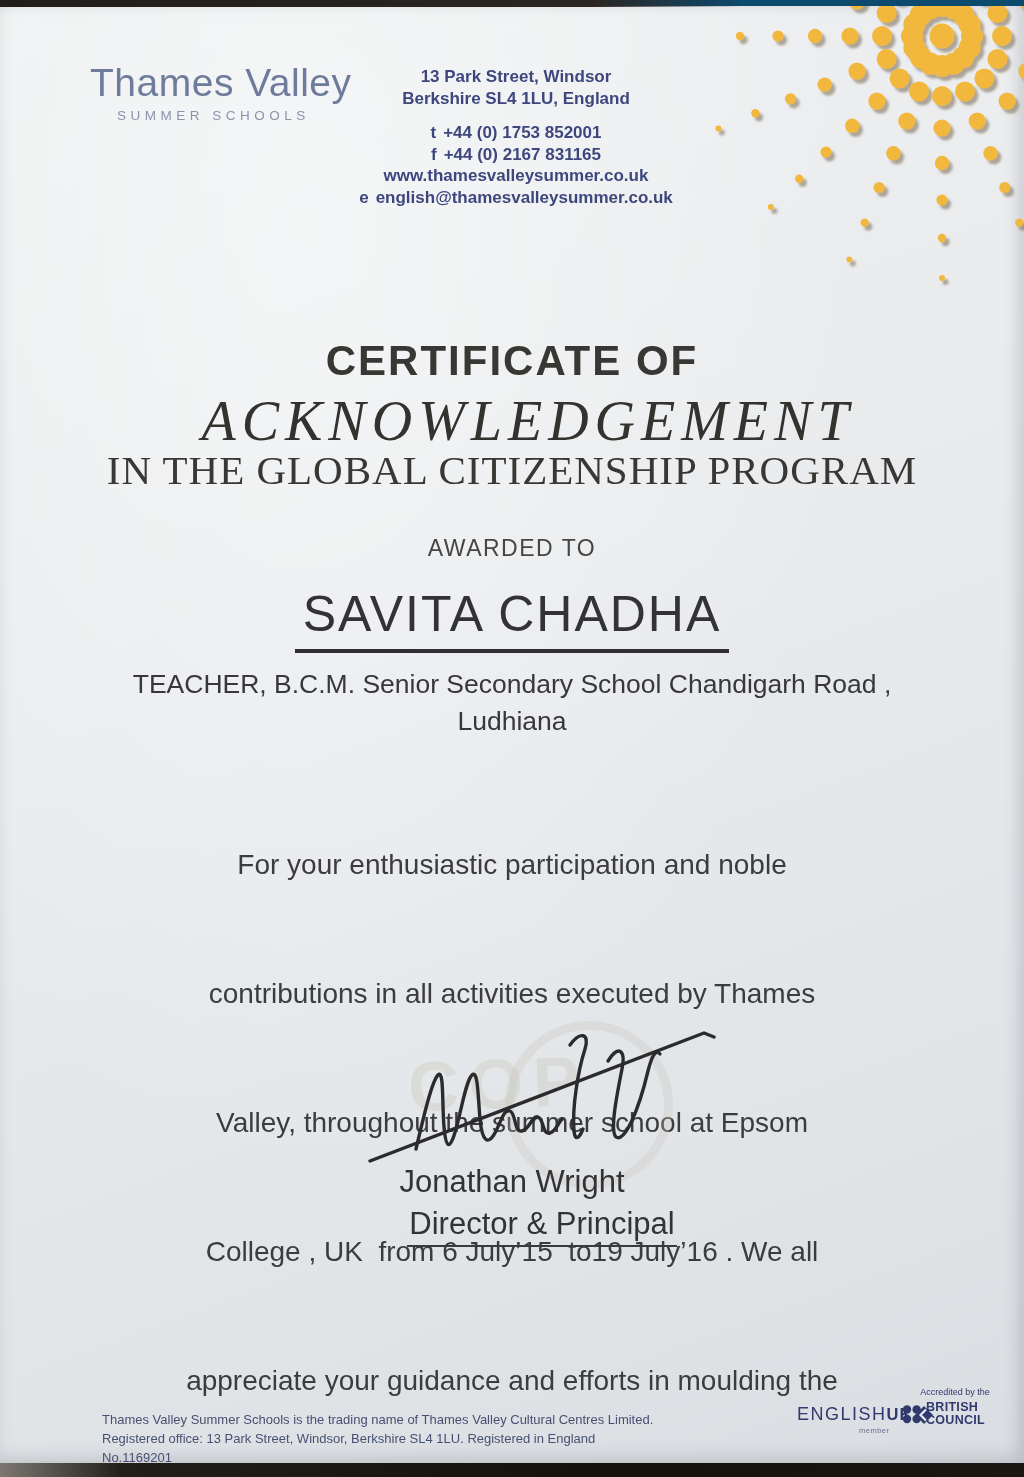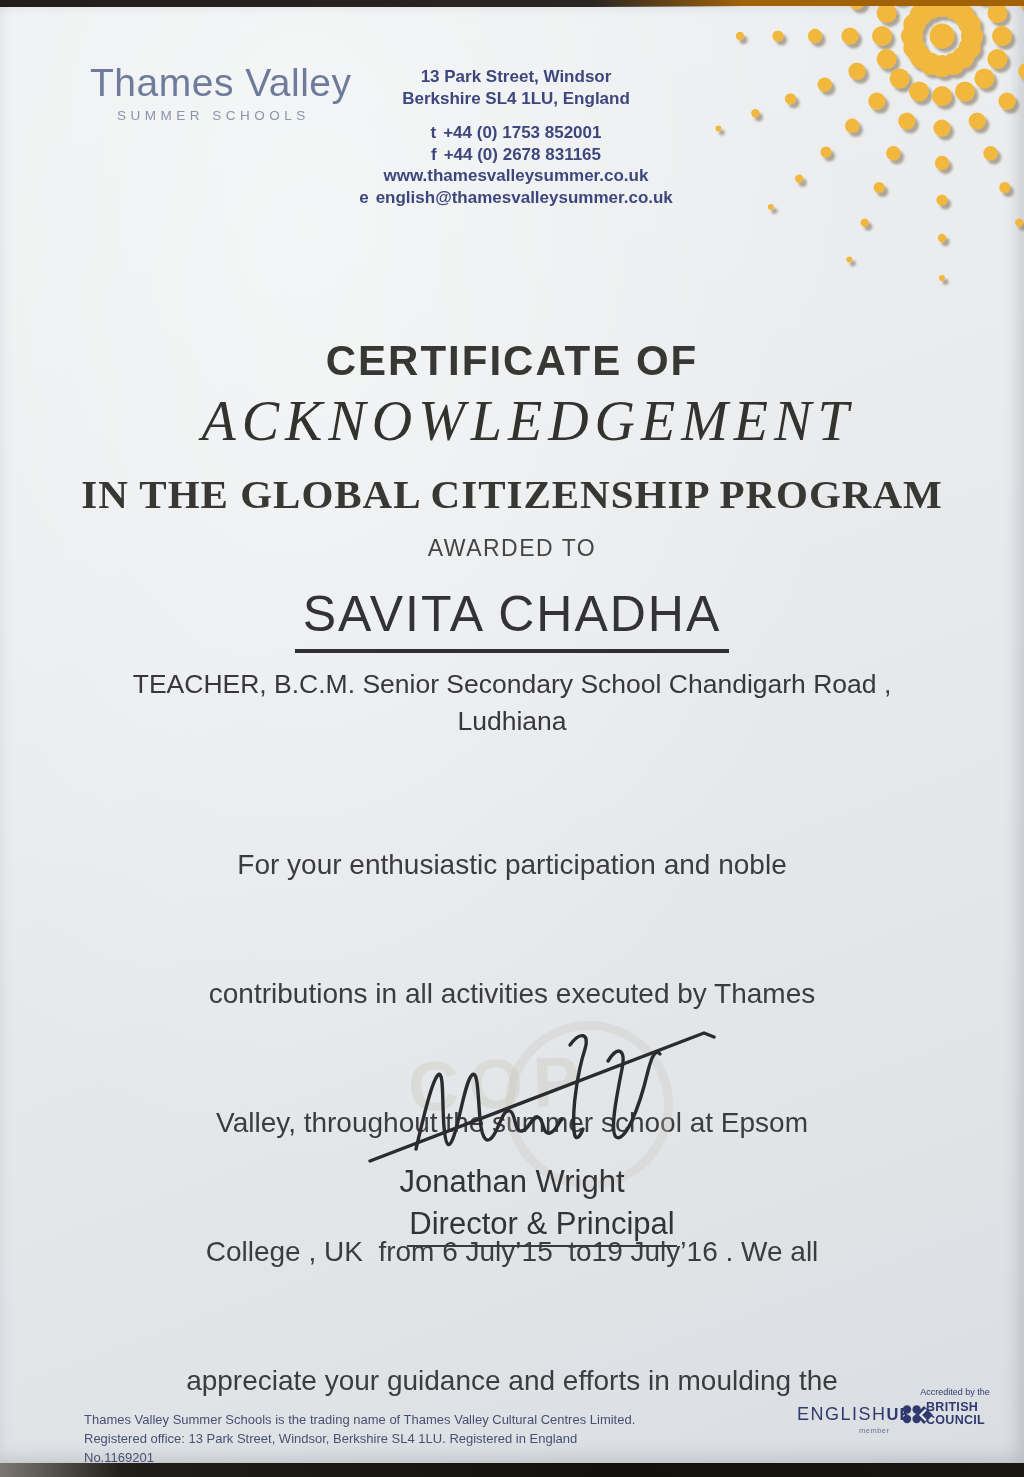--- a/index.html
+++ b/index.html
@@ -1,18 +1,18 @@
 <!DOCTYPE html>
 <html><head>
 <meta charset="utf-8">
 <style>
   html,body{margin:0;padding:0;background:#3a3531;}
   .page{
     position:relative;width:1024px;height:1477px;margin:0 auto;
-    background:#a16207;overflow:hidden;
+    background:#0c4a6e;overflow:hidden;
     font-family:"Liberation Sans",sans-serif;
   }
   .paper{
     position:absolute;left:0;right:0;top:6px;bottom:14px;
     background:
       radial-gradient(ellipse at 30% 15%, rgba(255,255,255,.45) 0%, rgba(255,255,255,0) 55%),
       linear-gradient(160deg,#eef0f1 0%,#e9ebed 40%,#e2e5e8 75%,#dadde1 100%);
     box-shadow:inset -8px 0 14px rgba(40,40,60,.10), inset 0 -10px 16px rgba(40,40,60,.08);
   }
   .photo-edge-top{position:absolute;top:0;left:0;width:742px;height:7px;background:linear-gradient(to right,#221d1a,#2b2623 80%,rgba(43,38,35,0));}
@@ -26,21 +26,21 @@
     color:#3e477d;font-size:17px;font-weight:600;line-height:21.5px;}
   .address-gap{height:13px;}
   .addr-label{font-weight:700;margin-right:7px;}
 
   .sun-svg{position:absolute;top:0;right:0;}
 
   
   .center-line{position:absolute;left:0;width:100%;text-align:center;color:#393733;}
   .t-cert{top:331px;font-family:Liberation Sans, sans-serif;font-size:42px;font-weight:600;letter-spacing:2px;}
   .t-ack{top:383px;font-family:"Liberation Serif",serif;font-style:italic;font-size:56px;font-weight:500;letter-spacing:6px;color:#34322e;padding-left:16px;}
-  .t-prog{top:464px;font-family:"Liberation Serif",serif;font-size:41px;font-weight:700;letter-spacing:1px;}
+  .t-prog{top:440px;font-family:"Liberation Serif",serif;font-size:41px;font-weight:400;letter-spacing:1px;}
   .t-awarded{top:529px;font-size:23px;font-weight:500;letter-spacing:1.5px;color:#454545;}
 
   .t-name{top:579px;font-size:50px;letter-spacing:2px;color:#333336;}
   .t-name span{display:inline-block;border-bottom:4px solid #303033;padding:0 8px 6px 8px;}
   .t-desig1{top:663px;font-size:26.5px;color:#38383a;}
   .t-desig2{top:700px;font-size:26.5px;color:#38383a;}
 
   .body-text{position:absolute;left:0;top:751px;width:100%;text-align:center;
     font-size:28px;color:#3c3c3e;line-height:43px;white-space:pre;}
 
@@ -49,21 +49,21 @@
     color:rgba(203,199,186,.38);letter-spacing:10px;transform:rotate(-2deg);}
   .seal-ring{position:absolute;left:505px;top:1015px;width:150px;height:150px;border-radius:50%;
     border:9px solid rgba(200,196,184,.30);}
   .sig-svg{position:absolute;left:352px;top:1003px;}
 
   .t-signame{top:1158px;font-size:31px;color:#333335;}
   .t-sigtitle{top:1200px;font-size:31px;color:#333335;margin-left:30px;}
   .t-sigtitle span{display:inline-block;border-bottom:2.5px solid #3a3a3c;padding:0 2px 3px 2px;}
 
   
-  .legal{position:absolute;left:84px;top:1404px;width:560px;font-size:13px;line-height:19px;
+  .legal{position:absolute;left:102px;top:1404px;width:560px;font-size:13px;line-height:19px;
     color:#475072;font-weight:500;text-align:left;}
   .englishuk{position:absolute;left:797px;top:1398px;color:#303a6e;}
   .euk-row{display:flex;align-items:center;}
   .euk-part1{font-size:18px;font-weight:400;letter-spacing:1.5px;}
   .euk-part2{font-size:16.5px;font-weight:700;letter-spacing:1px;}
   .euk-member{font-size:7.5px;color:#6a7193;margin:1px 0 0 62px;letter-spacing:.5px;}
   .euk-diamond{margin-left:2px;}
   .bc-block{position:absolute;right:16px;top:1381px;color:#303a6e;width:106px;}
   .bc-accredited{font-size:9px;font-weight:400;text-align:center;margin-bottom:4px;white-space:nowrap;}
   .bc-row{display:flex;align-items:center;gap:4px;}
@@ -154,21 +154,21 @@
     <div class="logo-block">
       <div class="logo-title">Thames Valley</div>
       <div class="logo-subtitle">SUMMER SCHOOLS</div>
     </div>
 
     <div class="address-block">
       <div>13 Park Street, Windsor</div>
       <div>Berkshire SL4 1LU, England</div>
       <div class="address-gap"></div>
       <div><span class="addr-label">t</span><span>+44 (0) 1753 852001</span></div>
-      <div><span class="addr-label">f</span><span>+44 (0) 2678 831165</span></div>
+      <div><span class="addr-label">f</span><span>+44 (0) 2167 831165</span></div>
       <div>www.thamesvalleysummer.co.uk</div>
       <div><span class="addr-label">e</span><span>english@thamesvalleysummer.co.uk</span></div>
     </div>
 
     <div class="center-line t-cert">CERTIFICATE OF</div>
     <div class="center-line t-ack">ACKNOWLEDGEMENT</div>
     <div class="center-line t-prog">IN THE GLOBAL CITIZENSHIP PROGRAM</div>
     <div class="center-line t-awarded">AWARDED TO</div>
 
     <div class="center-line t-name"><span>SAVITA CHADHA</span></div>

